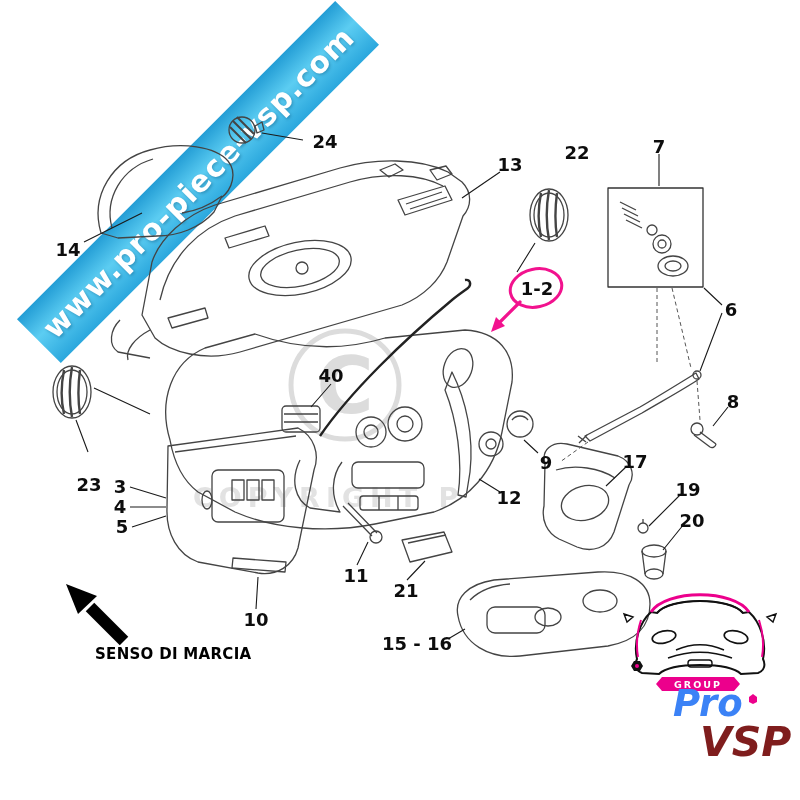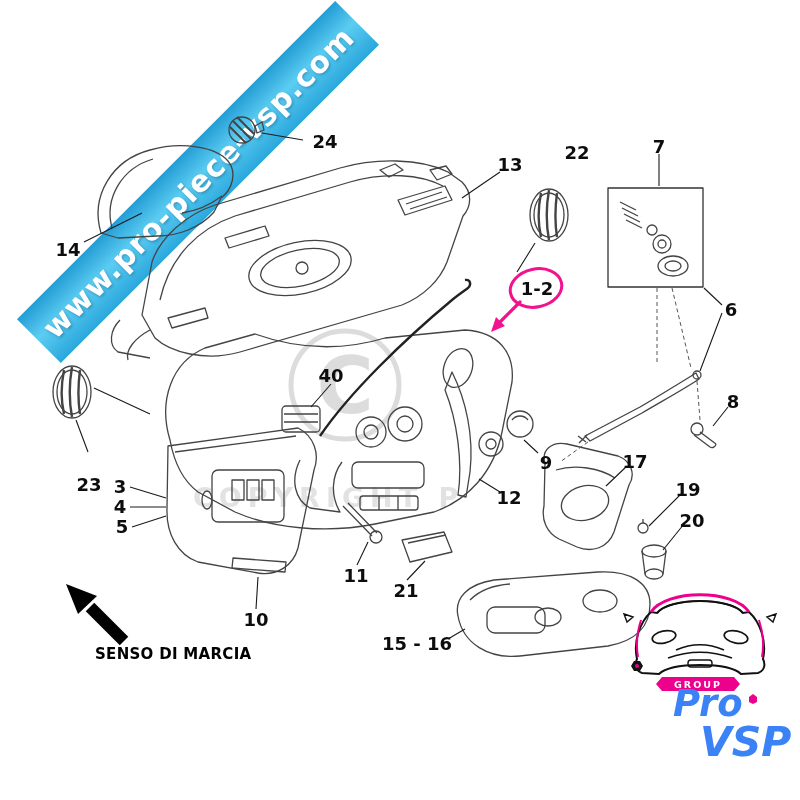--- a/index.html
+++ b/index.html
@@ -12,21 +12,21 @@
   .ribbon span{color:#fff;font-weight:700;font-size:30px;letter-spacing:1px;
           text-shadow:0 2px 3px rgba(0,70,110,.35);white-space:nowrap;}
   svg.art{position:absolute;left:0;top:0;z-index:2;}
   .part-label{position:absolute;transform:translate(-50%,-50%);z-index:3;
           font-weight:700;font-size:18px;color:#0d0d0d;white-space:nowrap;}
   .senso-text{position:absolute;left:50px;top:645px;z-index:3;font-weight:700;
           font-size:15px;letter-spacing:.3px;color:#000;margin-left:45px;}
   .logo-pro{position:absolute;left:673px;top:685px;z-index:3;font-style:italic;
           font-weight:800;font-size:37px;color:#3b82f6;line-height:1;}
   .logo-vsp{position:absolute;left:700px;top:722px;z-index:3;font-style:italic;
-          font-weight:800;font-size:41px;color:#3b82f6;line-height:1;}
+          font-weight:800;font-size:41px;color:#7f1d1d;line-height:1;}
 </style>
 </head>
 <body>
 
 <div class="stage">
 
   <div class="ribbon">
     <span>www.pro-piece-vsp.com</span>
   </div>
 

